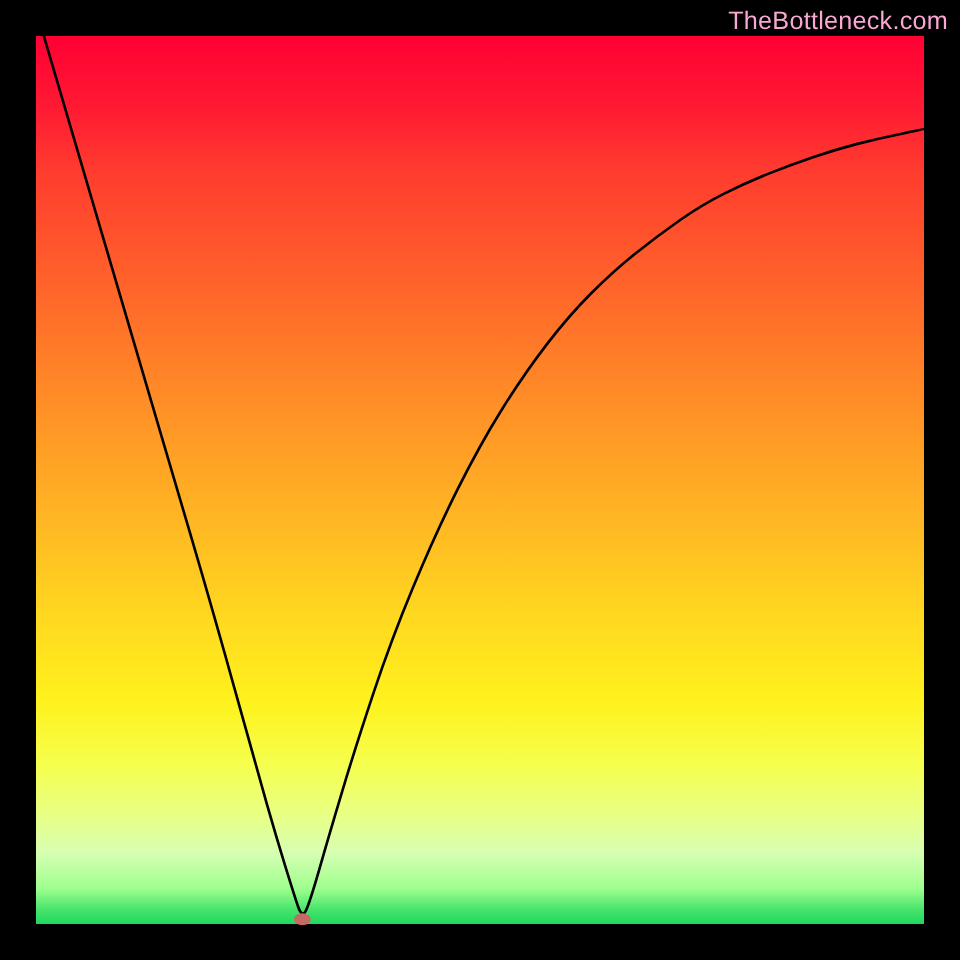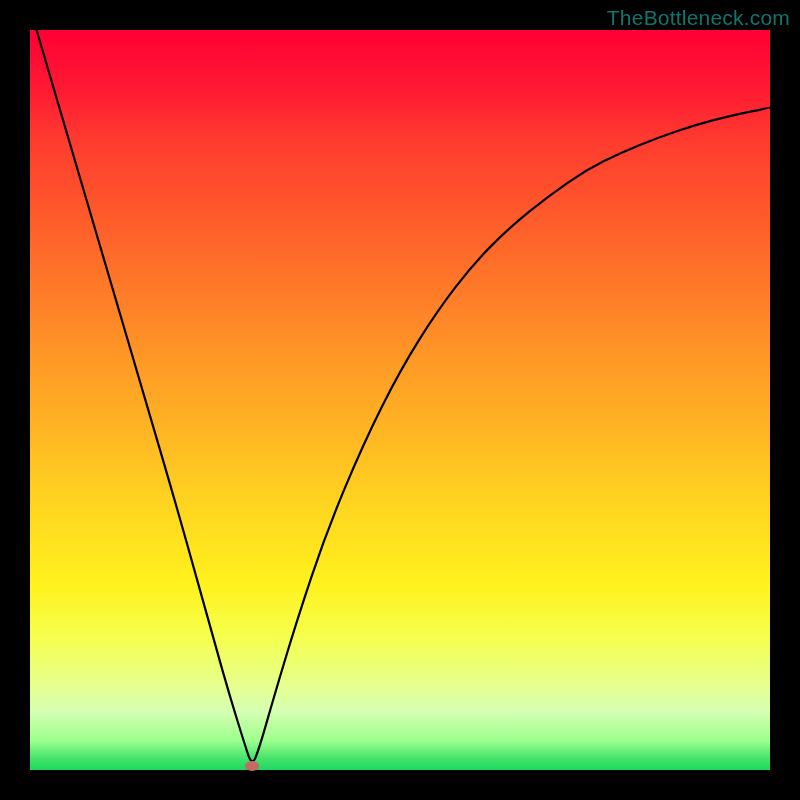--- a/index.html
+++ b/index.html
@@ -56,21 +56,21 @@
     width: 14px;
     height: 10px;
     background: #c56a63;
     border-radius: 50%;
     transform: translate(-50%, -50%);
   }
   .watermark {
     position: absolute;
     top: 6px;
     right: 10px;
-    color: #0f766e;
+    color: #f9a8d4;
     font-size: 21px;
     font-weight: 400;
     letter-spacing: 0.2px;
   }
 </style>
 </head>
 <body>
 
 <div class="frame">
 

